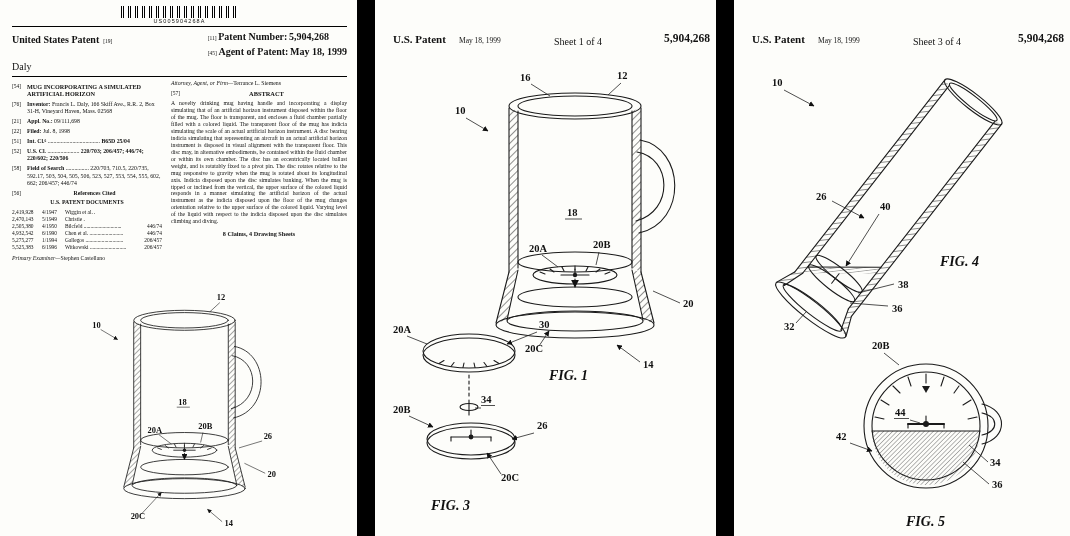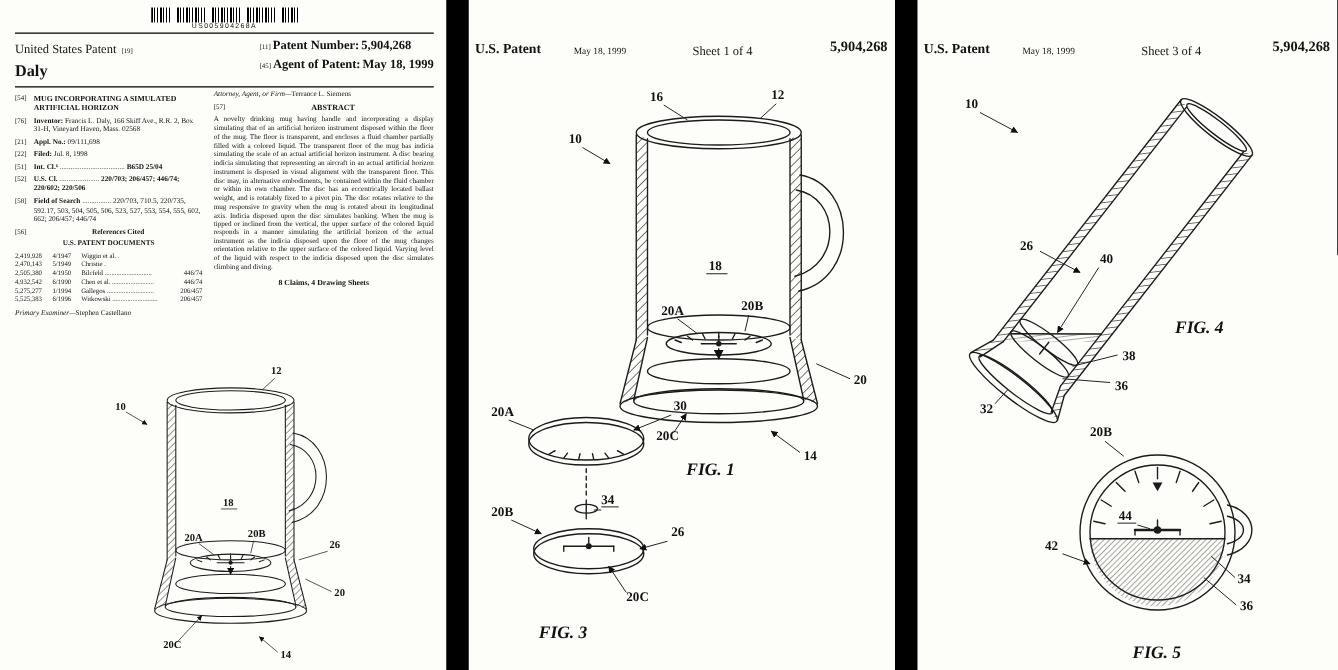--- a/index.html
+++ b/index.html
@@ -13,23 +13,23 @@
   .gutter{width:18px;background:#000}
 
   
   .p1-inner{padding:5px 10px 0 12px}
   .bc-wrap{text-align:center}
   .barcode{width:118px;height:12px;margin:1px auto 0;
     background:repeating-linear-gradient(90deg,#000 0 1.4px,#fff 1.4px 2.4px,#000 2.4px 3px,#fff 3px 4.8px,#000 4.8px 5.4px,#fff 5.4px 7px)}
   .bc-text{font-size:5.5px;letter-spacing:1.1px;font-family:"Liberation Sans",sans-serif}
   .rule{border-top:1px solid #000;margin-top:2px}
   .hdr{display:flex;justify-content:space-between;padding:2px 0 2px}
-  .hdr-title{font-size:10px;font-weight:normal}
+  .hdr-title{font-size:10px;font-weight:bold}
   .tag6{font-size:5.5px}
-  .surname{font-size:13px;font-weight:bold;margin-top:2px}
+  .surname{font-size:10px;font-weight:normal;margin-top:14px}
   .hdr-right{text-align:left;font-size:6.5px;line-height:1.5}
   .hdr-right b{font-size:10px}
   .cols{display:flex;gap:9px;margin-top:3px;height:220px;overflow:hidden}
   .colL{width:46%;font-size:5.8px;line-height:1.28}
   .colR{width:54%;font-size:5.8px;line-height:1.28}
   .frow{display:flex;margin-top:2.5px}
   .frow .tag{flex:0 0 15px;font-size:5.5px}
   .frow .ftext{flex:1}
   .ptitle{font-weight:bold;font-size:6.2px}
   .center{ text-align:center}
@@ -38,21 +38,21 @@
   .cit .cdate{flex:0 0 23px}
   .cit .cname{flex:1;overflow:hidden;white-space:nowrap}
   .cit .ccls{flex:0 0 26px;text-align:right}
   .examiner{margin-top:4px}
   .abstract{text-align:justify;font-size:5.7px;line-height:1.22;margin-top:2px}
   .claims{font-weight:bold;text-align:center;margin-top:5px;font-size:6.2px}
   .p1-fig{position:absolute;left:86px;top:288px}
 
   
   .dhdr{position:relative;height:54px}
-  .dhdr .t{position:absolute;left:5px;top:33px;font-weight:bold;font-size:11px}
+  .dhdr .t{position:absolute;left:18px;top:33px;font-weight:bold;font-size:11px}
   .dhdr .d{position:absolute;left:84px;top:36px;font-size:7.5px}
   .dhdr .s{position:absolute;left:179px;top:36px;font-size:10px}
   .dhdr .n{position:absolute;right:6px;top:32px;font-weight:bold;font-size:11.5px}
   .figabs{position:absolute}
   svg{overflow:visible}
   svg .num{font-size:10.5px;font-weight:600;fill:#111;font-family:"Liberation Serif",serif}
   svg.smallfig .num{font-size:11px}
   svg .cap{font-size:14px;font-weight:700;font-style:italic;fill:#111;font-family:"Liberation Serif",serif}
   svg .leaders{stroke:#222;stroke-width:0.8;fill:none}
 </style>

